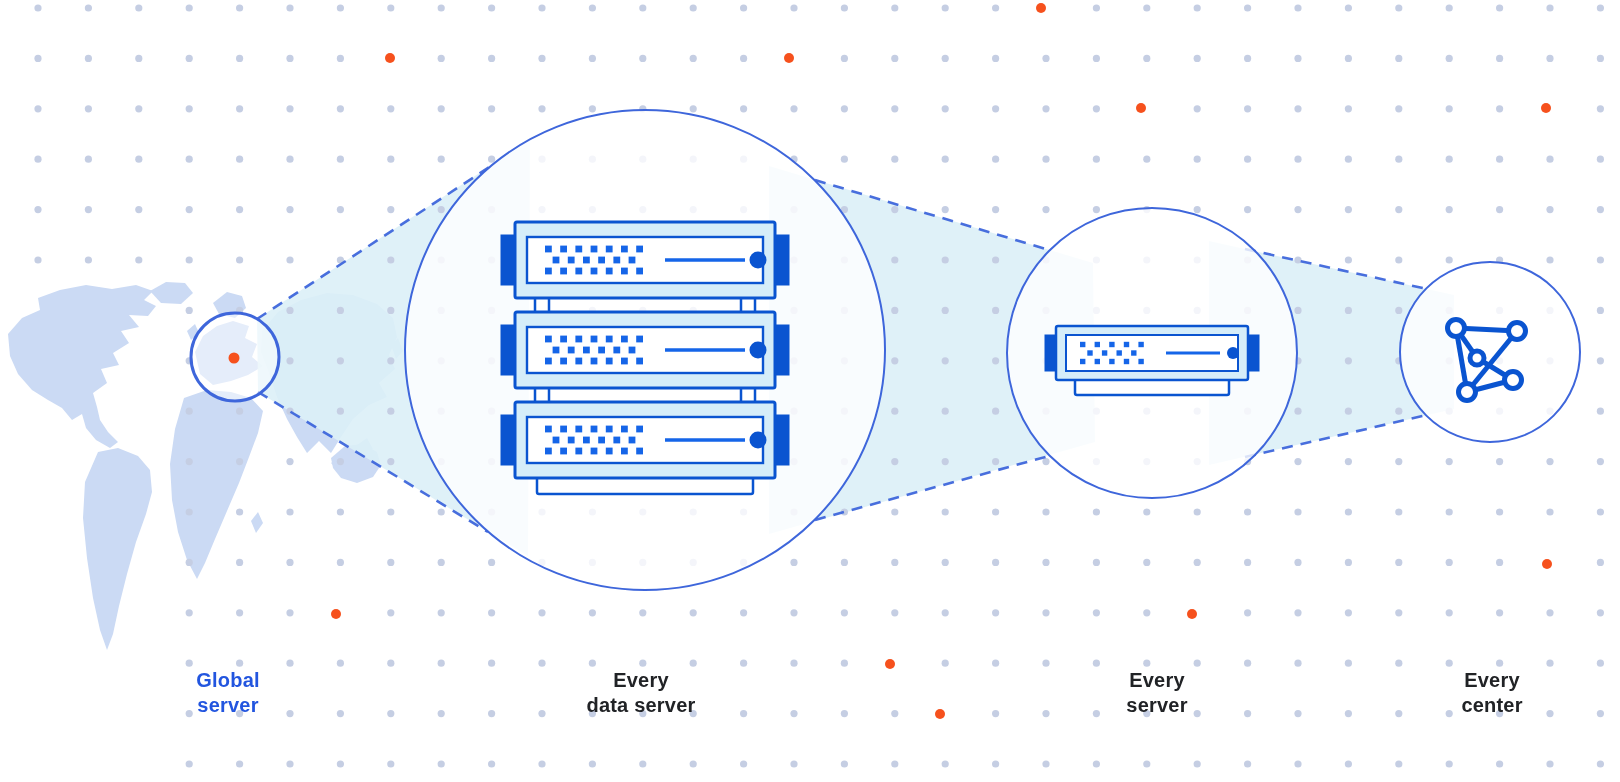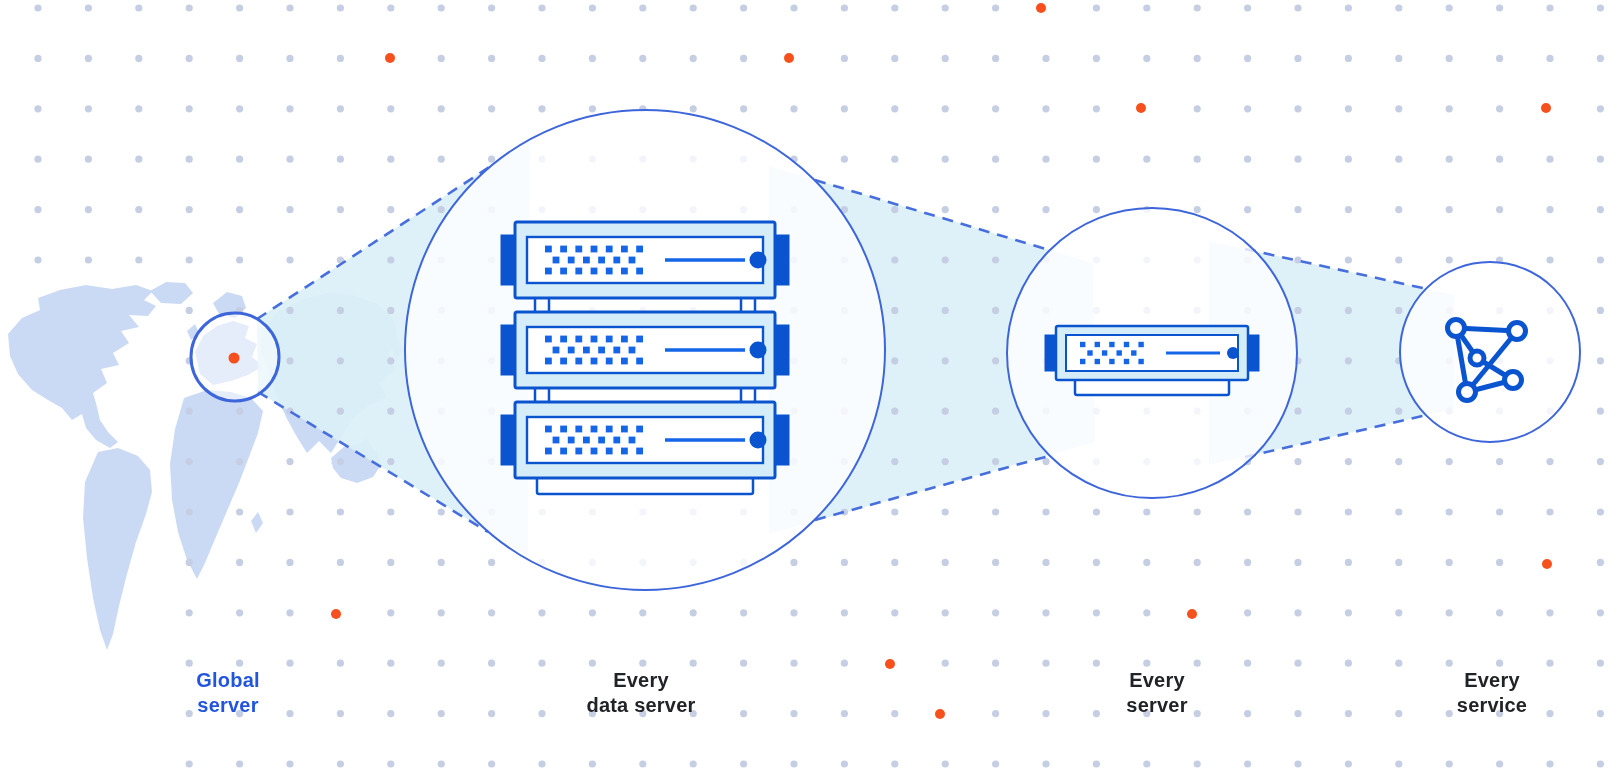--- a/index.html
+++ b/index.html
@@ -716,15 +716,15 @@
   <div class="label" style="left:641px">
     <span>Every</span>
     <span>data server</span>
   </div>
   <div class="label" style="left:1157px">
     <span>Every</span>
     <span>server</span>
   </div>
   <div class="label" style="left:1492px">
     <span>Every</span>
-    <span>service</span>
+    <span>center</span>
   </div>
 </div>
 
 </body></html>

